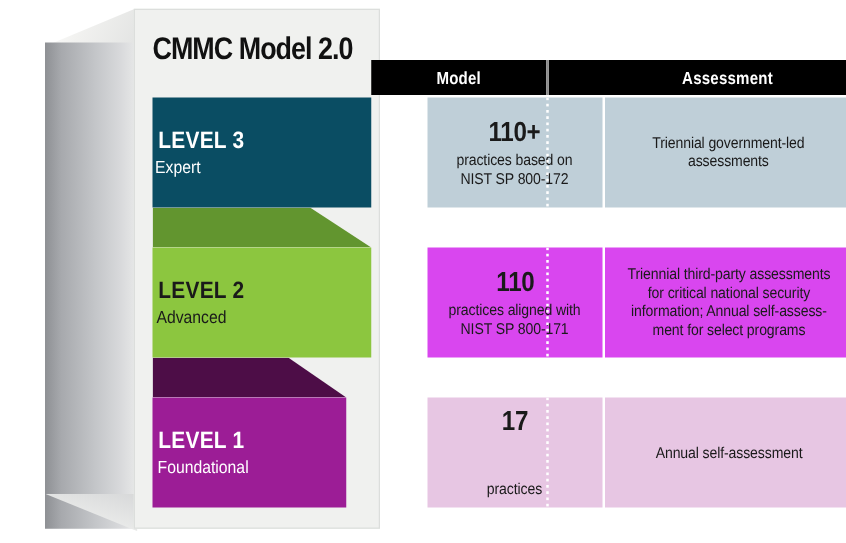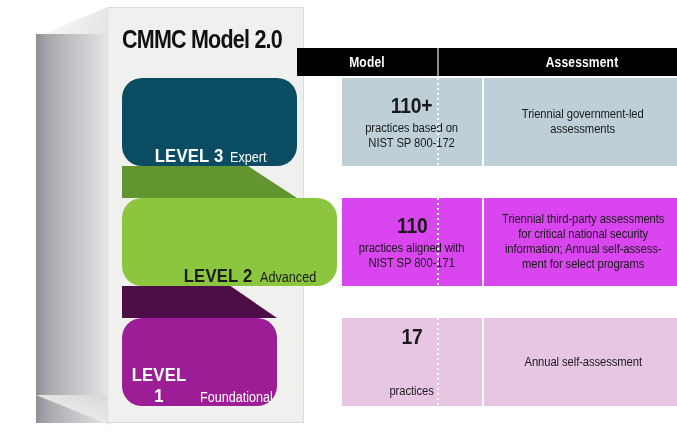--- a/index.html
+++ b/index.html
@@ -95,33 +95,33 @@
   .row3{top:78px;height:88px;}
   .row3 .model-cell,.row3 .assess-cell{background:#bfcfd8;}
   .row2{top:198px;height:88px;}
   .row2 .model-cell,.row2 .assess-cell{background:#d946ef;text-align:center;}
   .row1{top:318px;height:88px;}
   .row1 .model-cell,.row1 .assess-cell{background:#e7c6e3;gap:32px;}
 
   
   .level{
     position:absolute;
-    display:flex;flex-direction:row;align-items:flex-end;justify-content:center;
-    color:#ffffff;text-align:center;border-radius:20px;
+    display:flex;flex-direction:column;align-items:flex-start;justify-content:center;
+    color:#ffffff;text-align:center;
   }
   .level .lvl-name{
     font-weight:bold;font-size:19px;line-height:21px;
     transform:scaleX(0.88);letter-spacing:0.2px;
   }
   .level .lvl-sub{
     font-size:14px;line-height:18px;margin-top:1px;
     transform:scaleX(0.9);letter-spacing:0px;
   }
   .lvl3{left:122px;top:78px;width:175px;height:88px;background:#0a4d63;}
-  .lvl2{left:122px;top:198px;width:175px;height:88px;background:#8cc63f;color:#1a1a1a;padding-left:40px;}
+  .lvl2{left:122px;top:198px;width:175px;height:88px;background:#8cc63f;color:#1a1a1a;}
   .lvl1{left:122px;top:318px;width:155px;height:88px;background:#9c1d96;}
 
   
   .ribbon{position:absolute;}
   .ribbon-green-tail{
     left:122px;top:166px;width:175px;height:32px;background:#62952f;
     clip-path:polygon(0 0, 72% 0, 100% 100%, 0 100%);
   }
   .ribbon-purple-tail{
     left:122px;top:286px;width:155px;height:32px;background:#4d0d47;

